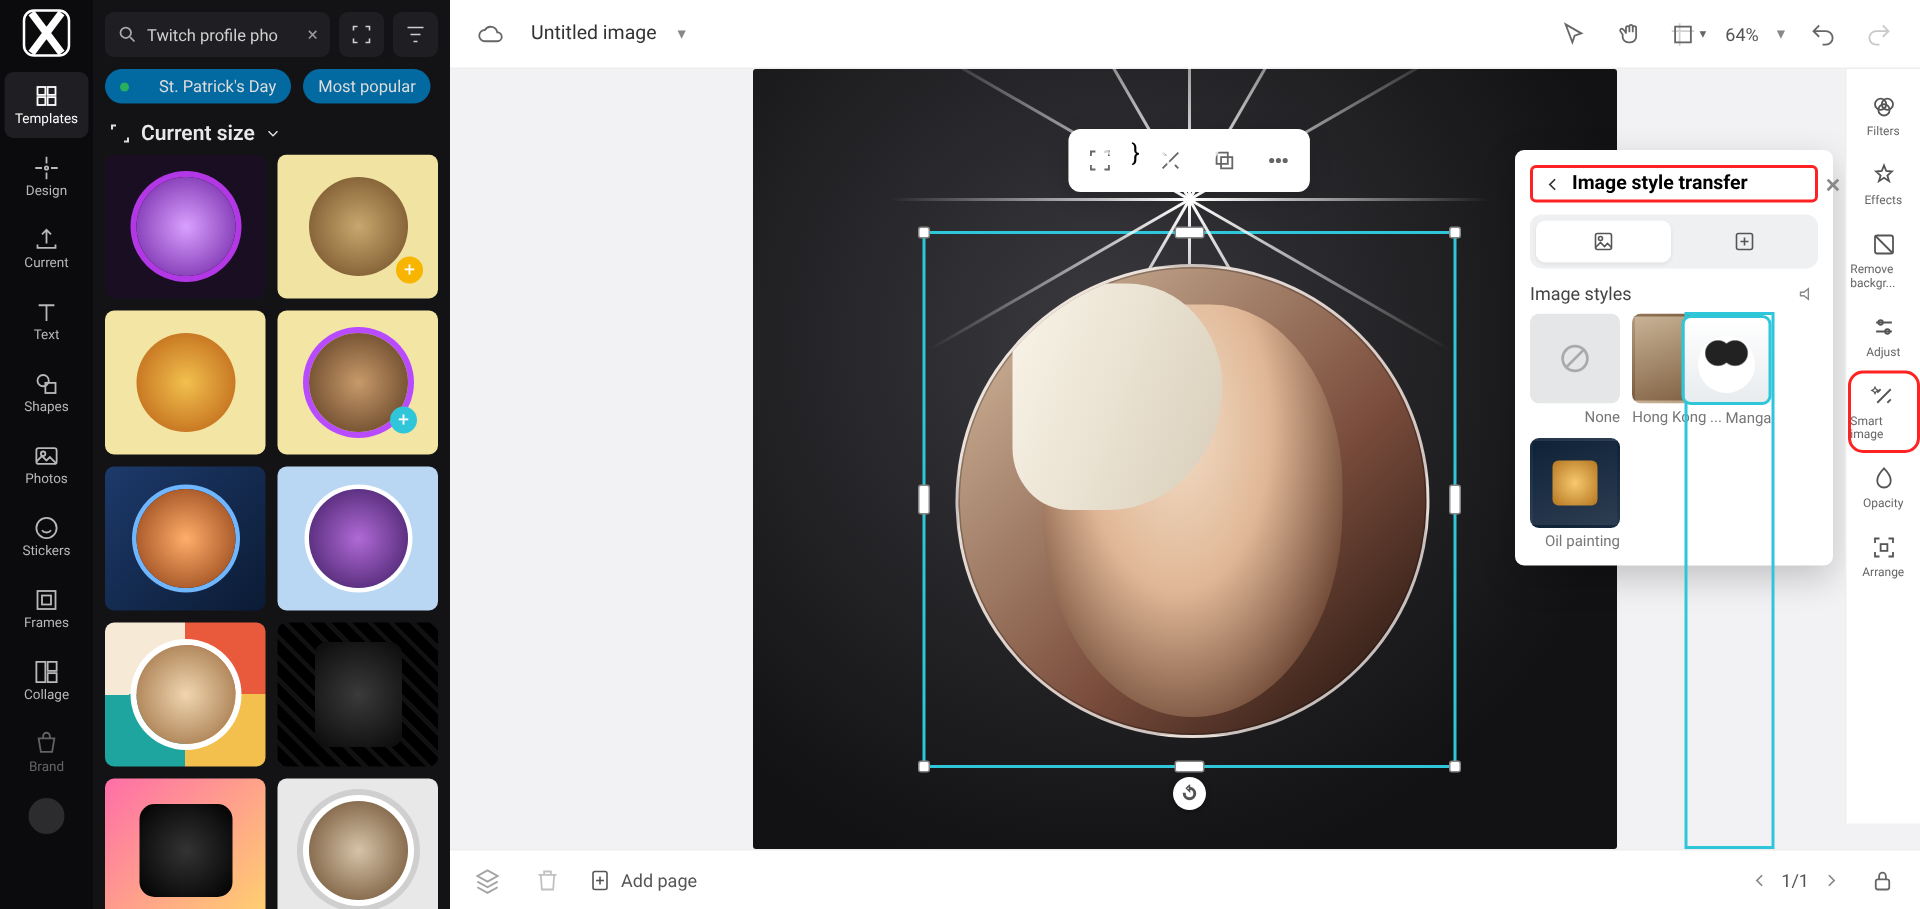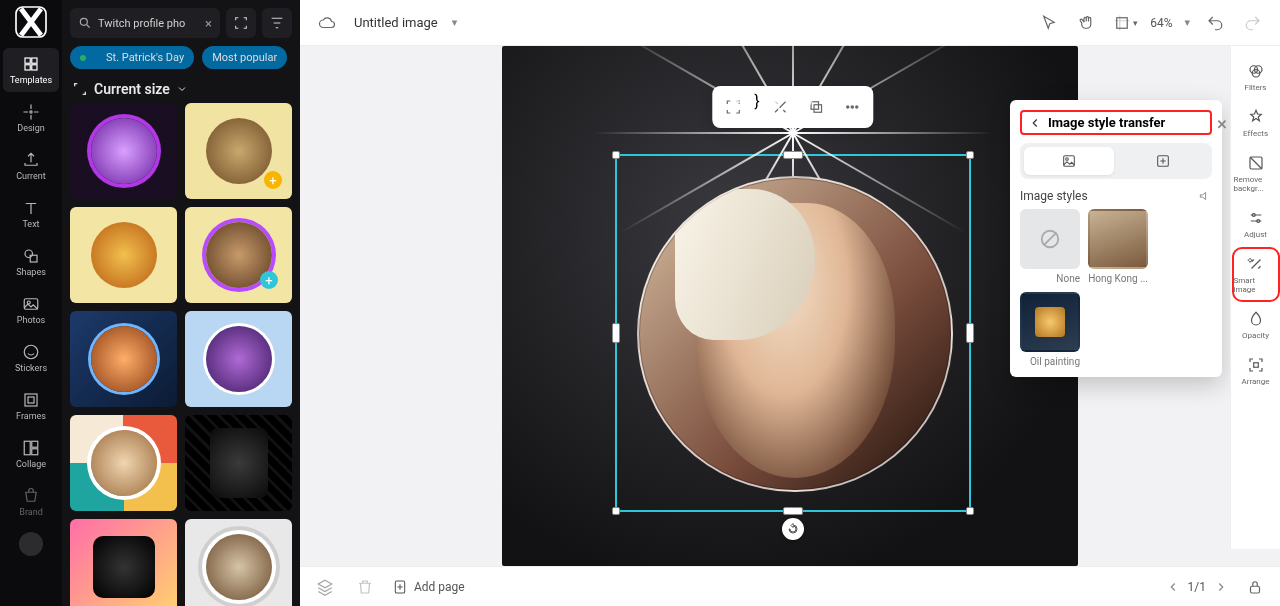--- a/index.html
+++ b/index.html
@@ -389,20 +389,24 @@
         <div class="styles">
           <div class="style">
               <div class="sw none">
                 <svg viewBox="0 0 24 24">
                   <circle cx="12" cy="12" r="9"></circle>
                   <path d="M5 19L19 5"></path>
                 </svg>
               </div>
               <span>None</span>
             </div>
+          <div class="style sel">
+              <div class="sw manga"></div>
+              <span>Manga</span>
+            </div>
           <div class="style">
               <div class="sw hk"></div>
               <span>Hong Kong ...</span>
             </div>
           <div class="style">
               <div class="sw oil"></div>
               <span>Oil painting</span>
             </div>
         </div>
       </div>

